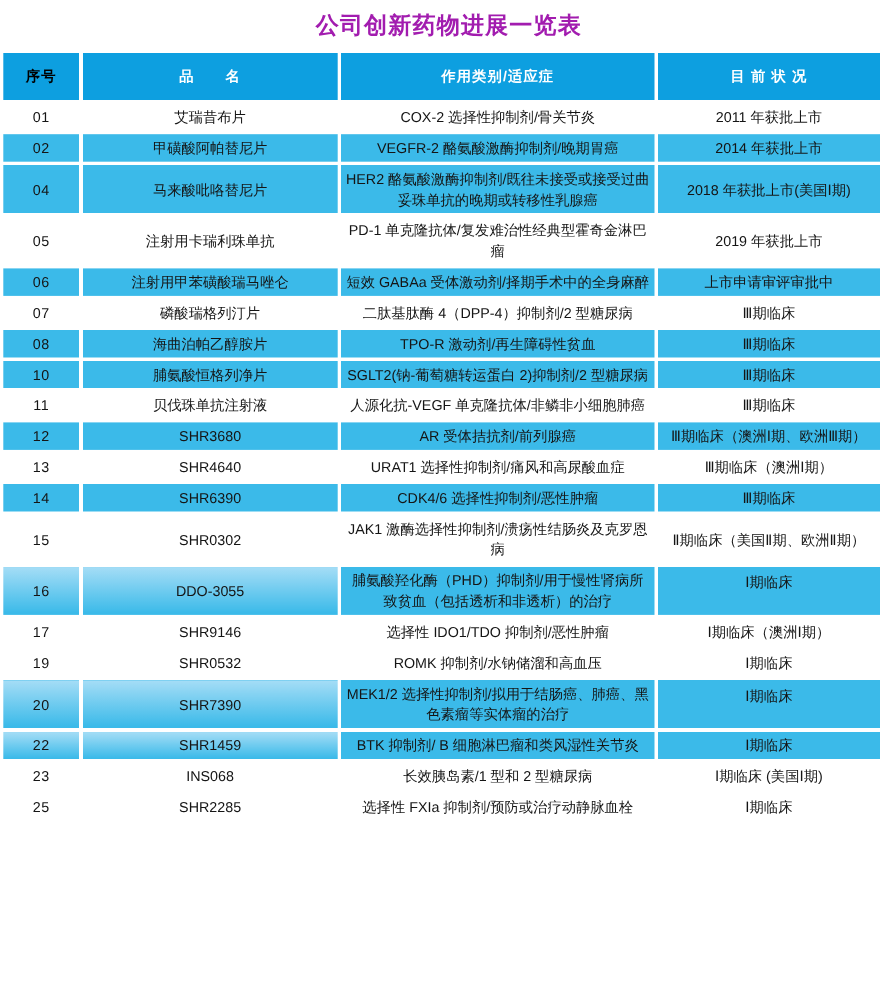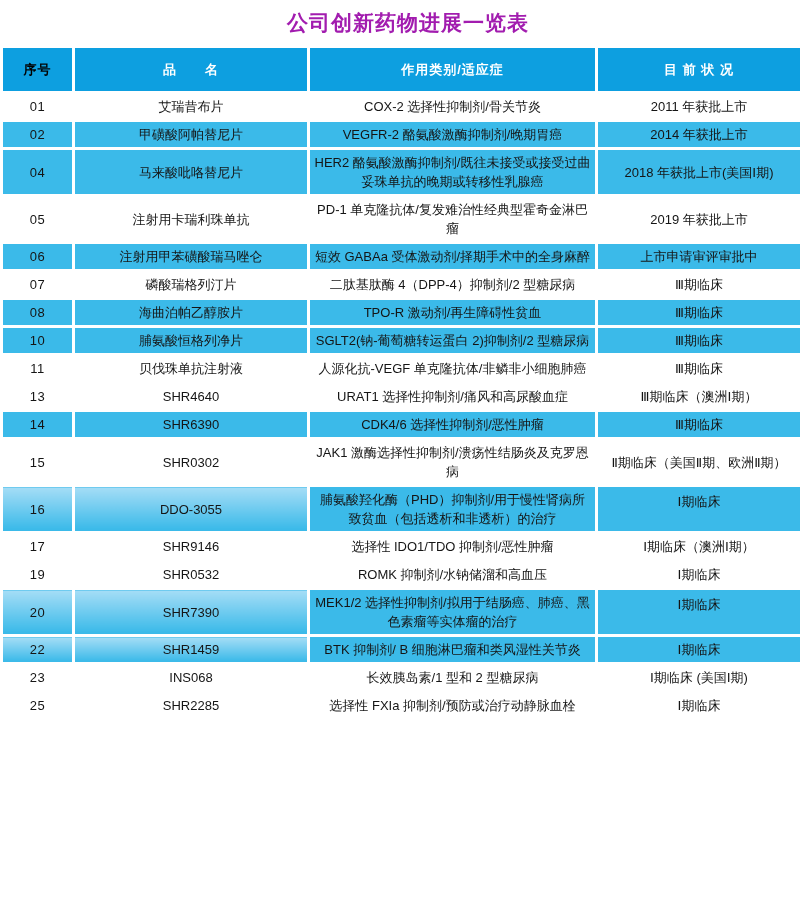--- a/index.html
+++ b/index.html
@@ -140,20 +140,26 @@
     <td class="cell-name">脯氨酸恒格列净片</td>
     <td class="cell-category">SGLT2(钠-葡萄糖转运蛋白 2)抑制剂/2 型糖尿病</td>
     <td class="cell-status">Ⅲ期临床</td>
   </tr>
         <tr class="white">
     <td class="cell-no">11</td>
     <td class="cell-name">贝伐珠单抗注射液</td>
     <td class="cell-category">人源化抗-VEGF 单克隆抗体/非鳞非小细胞肺癌</td>
     <td class="cell-status">Ⅲ期临床</td>
   </tr>
+        <tr class="blue">
+    <td class="cell-no">12</td>
+    <td class="cell-name">SHR3680</td>
+    <td class="cell-category">AR 受体拮抗剂/前列腺癌</td>
+    <td class="cell-status">Ⅲ期临床（澳洲Ⅰ期、欧洲Ⅲ期）</td>
+  </tr>
         <tr class="white">
     <td class="cell-no">13</td>
     <td class="cell-name">SHR4640</td>
     <td class="cell-category">URAT1 选择性抑制剂/痛风和高尿酸血症</td>
     <td class="cell-status">Ⅲ期临床（澳洲Ⅰ期）</td>
   </tr>
         <tr class="blue">
     <td class="cell-no">14</td>
     <td class="cell-name">SHR6390</td>
     <td class="cell-category">CDK4/6 选择性抑制剂/恶性肿瘤</td>

